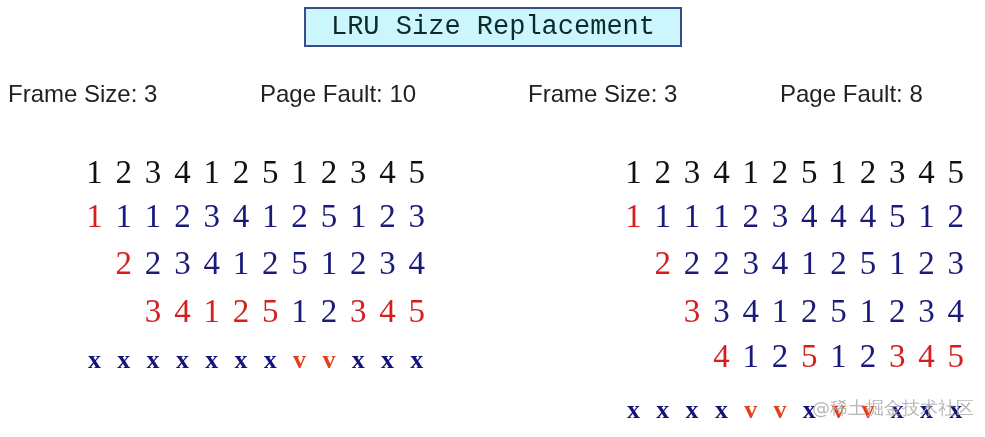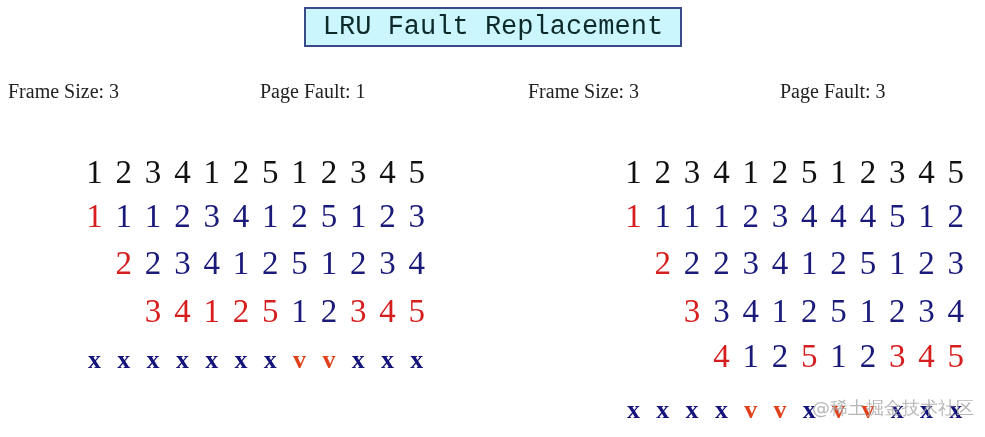--- a/index.html
+++ b/index.html
@@ -12,22 +12,22 @@
     position: absolute; left: 304px; top: 7px; width: 378px; height: 40px;
     background: #ccf6fd; border: 2px solid #3a4a8a; box-sizing: border-box;
     display: flex; align-items: center; justify-content: center;
   }
   .title-box span {
     font-family: "Liberation Mono", "DejaVu Sans Mono", monospace;
     font-size: 27px; color: #0d2a2a; letter-spacing: 0px;
   }
   .stat {
     position: absolute; top: 80px;
-    font-family: Liberation Serif, serif;
-    font-size: 20px; color: #222; white-space: pre;
+    font-family: Liberation Sans, sans-serif;
+    font-size: 24px; color: #222; white-space: pre;
   }
   .grid { position: absolute; }
   .row { position: absolute; height: 40px; }
   .cell {
     position: absolute; width: 29px; text-align: center;
     font-size: 33px; line-height: 40px;
   }
   .c-black { color: #111111; }
   .c-blue { color: #1a1a7a; }
   .c-red { color: #d61e1e; }
@@ -40,27 +40,27 @@
   .watermark {
     position: absolute; left: 812px; top: 396px;
     font-family: "DejaVu Sans", sans-serif; font-size: 18px;
     color: rgba(170,170,170,0.85); white-space: nowrap;
   }
 </style>
 </head>
 <body>
 
 <div class="title-box">
-  <span>LRU Fault Replacement</span>
+  <span>LRU Size Replacement</span>
 </div>
 
 <div class="stat" style="left:8px;">Frame Size: 3</div>
-<div class="stat" style="left:260px;">Page Fault: 1</div>
+<div class="stat" style="left:260px;">Page Fault: 10</div>
 <div class="stat" style="left:528px;">Frame Size: 3</div>
-<div class="stat" style="left:780px;">Page Fault: 3</div>
+<div class="stat" style="left:780px;">Page Fault: 8</div>
 
 <div class="grid" id="grid-left" style="left:80px; top:0;">
     <div class="row" style="top: 152px;">
       <span class="cell c-black" style="left: 0px;">1</span>
       <span class="cell c-black" style="left: 29.3px;">2</span>
       <span class="cell c-black" style="left: 58.6px;">3</span>
       <span class="cell c-black" style="left: 87.9px;">4</span>
       <span class="cell c-black" style="left: 117.2px;">1</span>
       <span class="cell c-black" style="left: 146.5px;">2</span>
       <span class="cell c-black" style="left: 175.8px;">5</span>

